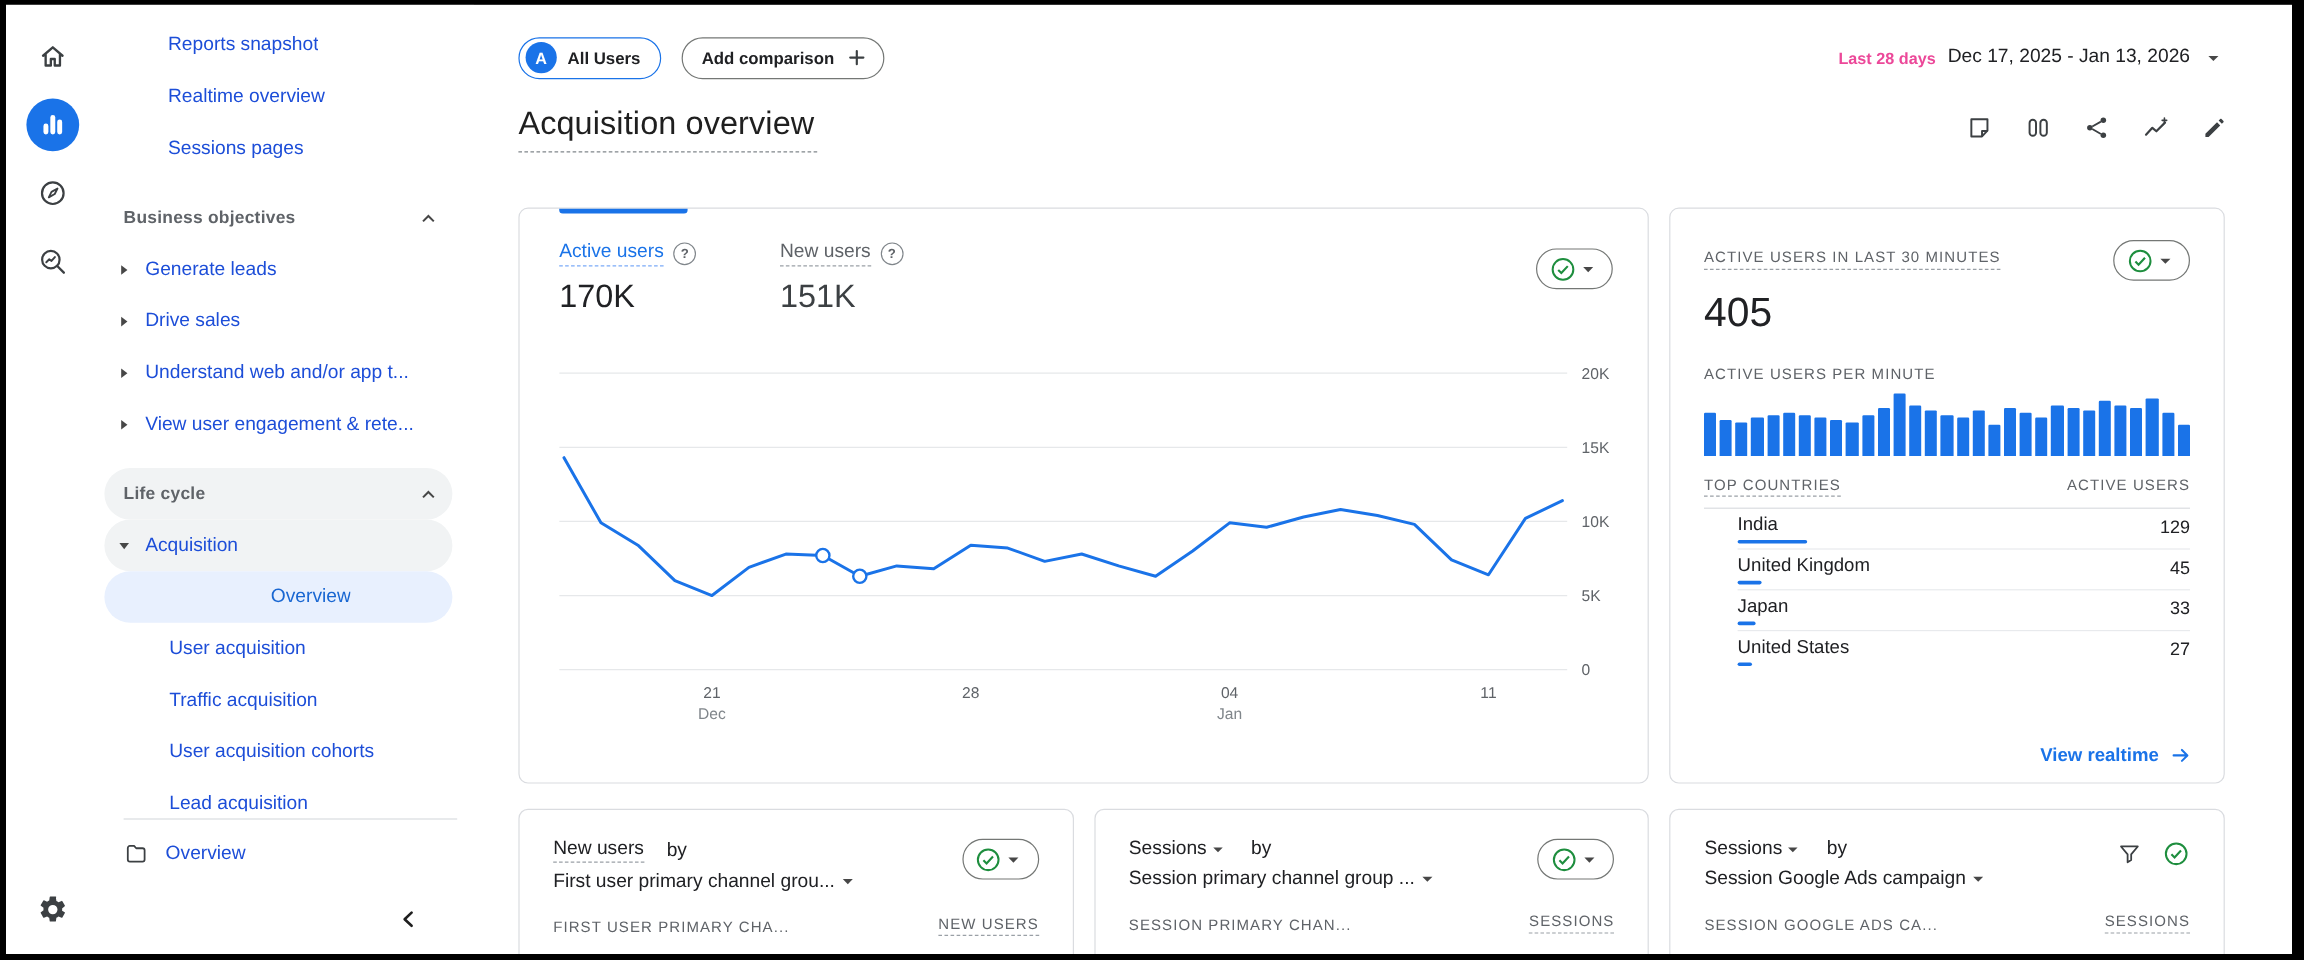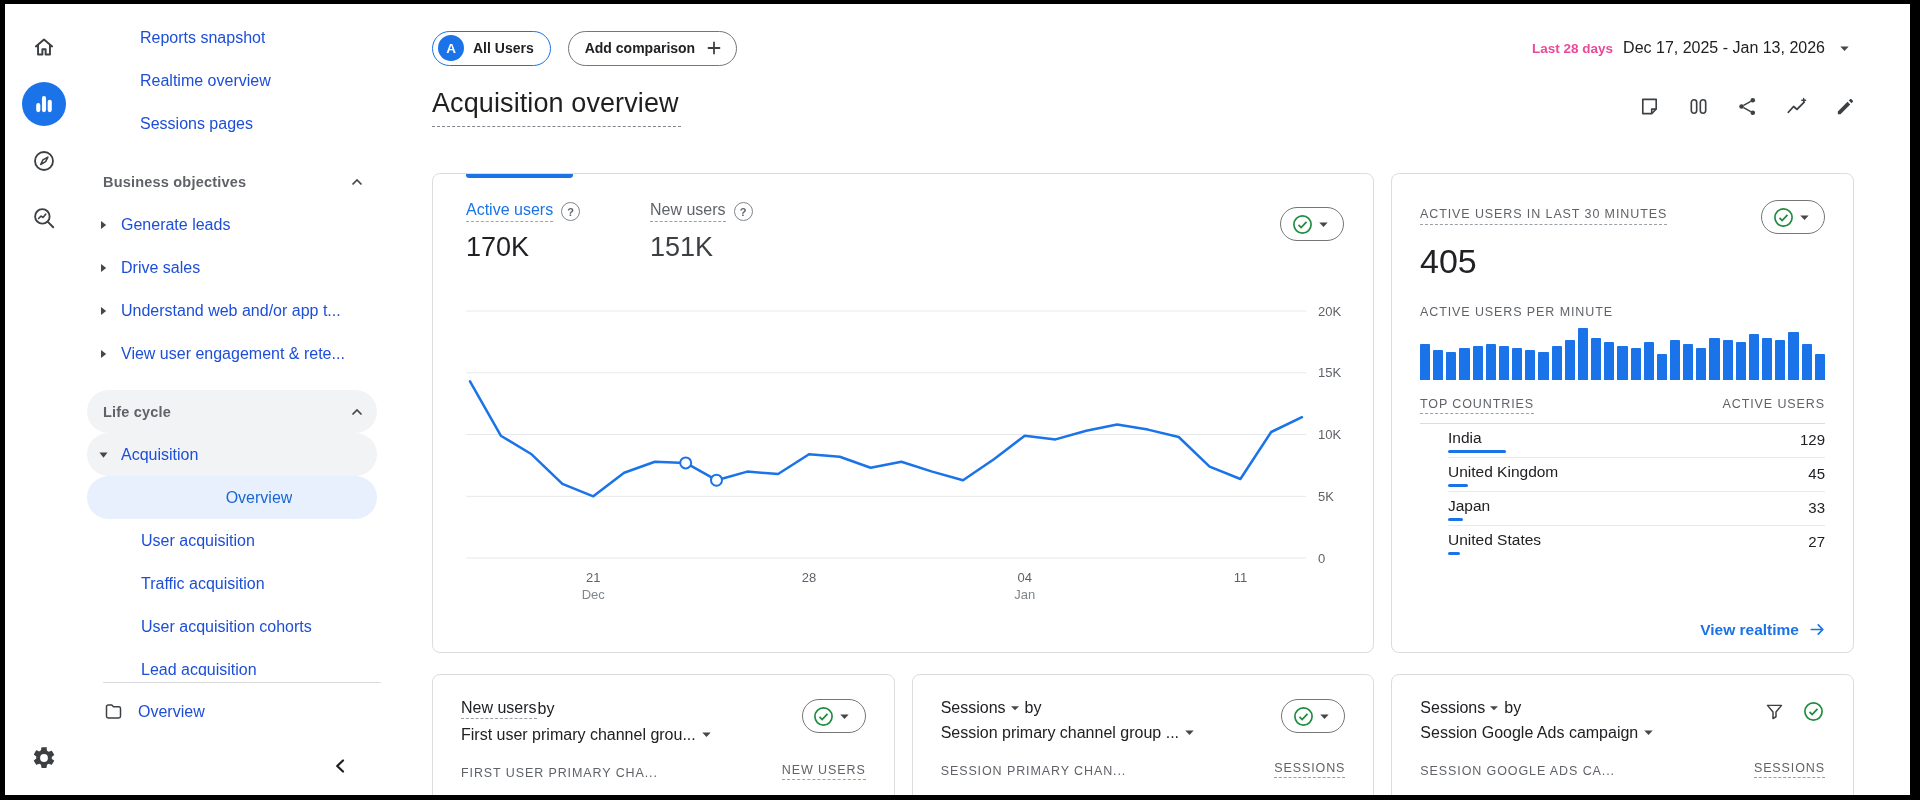--- a/index.html
+++ b/index.html
@@ -89,21 +89,21 @@
   .country-row:last-child{border-bottom:none;}
   .country-name{font-size:15.5px;color:#202124;}
   .country-bar{height:3px;background:#1a73e8;border-radius:2px;margin-top:3px;}
   .country-value{font-size:15px;color:#202124;margin-top:2px;}
   .rt-link{position:absolute;right:26px;bottom:13px;display:flex;align-items:center;gap:9px;color:#1a73e8;font-size:15.5px;font-weight:bold;cursor:pointer;background:none;border:none;padding:0;}
 
   
   .bc-head{display:flex;justify-content:space-between;align-items:flex-start;}
   .bc-title{font-size:16px;color:#202124;display:flex;align-items:center;}
   .bc-title .dashed-meta{border-bottom:1.5px dashed #9aa0a6;padding-bottom:1px;}
-  .bc-title .by{margin-left:1px;}
+  .bc-title .by{margin-left:19px;}
   .bc-dim{font-size:16px;color:#202124;margin-top:6px;display:flex;align-items:center;gap:1px;cursor:pointer;}
   .bc-left{cursor:pointer;}
   .bc-cols{display:flex;justify-content:space-between;margin-top:19px;align-items:flex-end;}
   .bc-icons{display:flex;align-items:center;gap:15px;}
   .icon-btn{background:none;border:none;padding:0;cursor:pointer;width:24px;height:24px;display:flex;align-items:center;justify-content:center;}
 </style>
 </head>
 <body>
 
 <svg width="0" height="0" style="position:absolute" aria-hidden="true">

